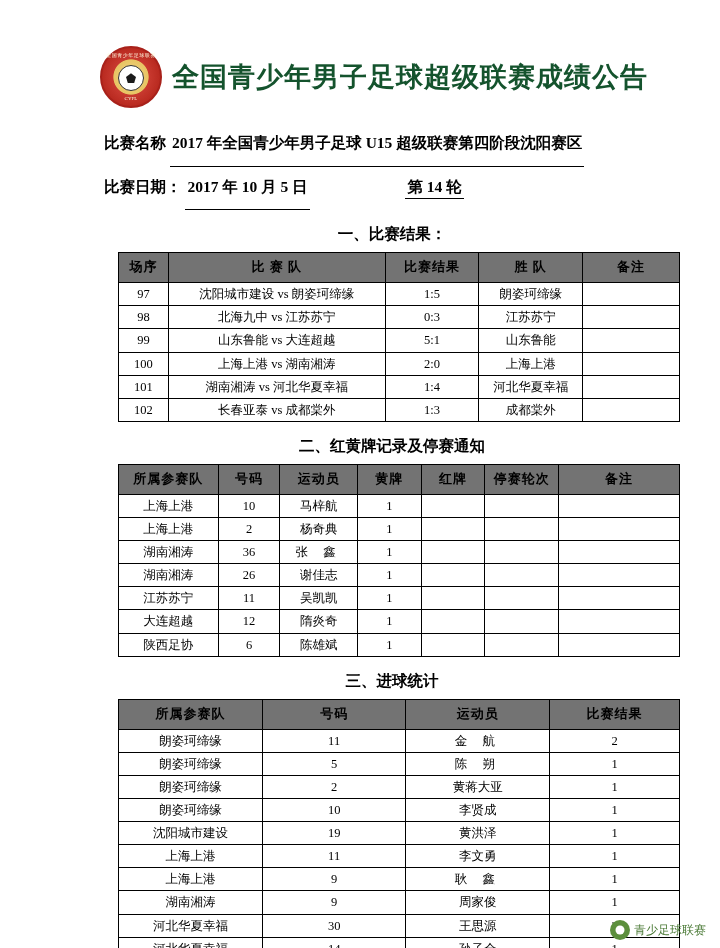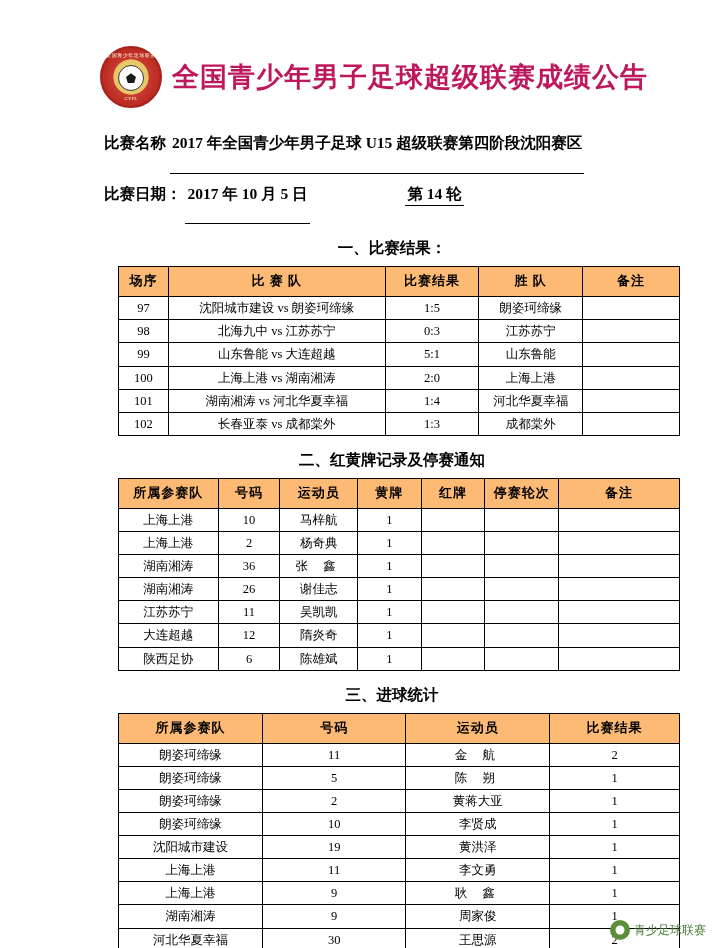--- a/index.html
+++ b/index.html
@@ -77,42 +77,42 @@
     text-align: center;
     font-size: 5px;
     color: #fff9e0;
   }
   .main-title {
     font-family: "Liberation Serif", "DejaVu Serif", serif;
     font-size: 27px;
     font-weight: bold;
     letter-spacing: 1px;
     margin-left: 10px;
-    color: #be185d;
+    color: #14532d;
     white-space: nowrap;
   }
   
   .meta {
     margin-top: 24px;
     padding-left: 64px;
     font-size: 15.5px;
     font-weight: bold;
   }
   .meta-row {
     margin-bottom: 9px;
     line-height: 1.4;
     white-space: nowrap;
   }
   .meta-label {
     display: inline-block;
   }
   .meta-value {
     display: inline-block;
     border-bottom: 1px solid #000;
-    padding: 0 2px 19px 2px;
+    padding: 0 2px 12px 2px;
   }
   .meta-round {
     display: inline-block;
     margin-left: 92px;
     border-bottom: 1px solid #000;
     padding: 0 2px 1px 2px;
   }
   
   .section-title {
     font-size: 15.5px;
@@ -128,21 +128,21 @@
   }
   table.doc th, table.doc td {
     border: 1px solid #000;
     text-align: center;
     padding: 2px 4px;
     line-height: 1.45;
     white-space: nowrap;
   }
   table.doc thead th {
     font-weight: bold;
-    background: #fdba74;
+    background: #737373;
     font-size: 13px;
     padding: 5px 4px;
     letter-spacing: 1px;
   }
   
   #table-results col.c0 { width: 50px; }
   #table-results col.c1 { width: 218px; }
   #table-results col.c2 { width: 94px; }
   #table-results col.c3 { width: 104px; }
   #table-results col.c4 { width: 98px; }

